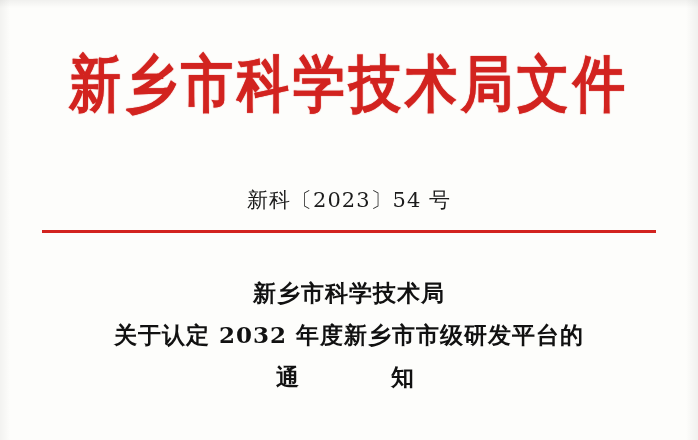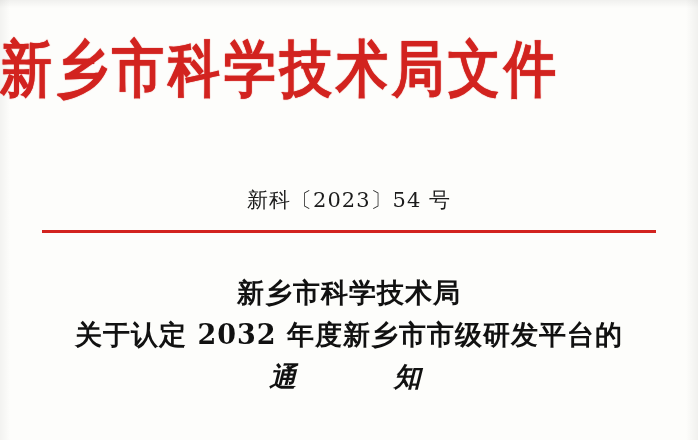--- a/index.html
+++ b/index.html
@@ -15,23 +15,24 @@
   }
   .page {
     position: relative;
     width: 698px;
     height: 440px;
     background: #fdfdfb;
   }
   
   .doc-header {
     position: absolute;
-    top: 30px;
+    top: 45px;
     left: 0;
     width: 698px;
+    text-align: center;
   }
   .doc-header-title {
     display: inline-block;
     color: #d2231f;
     font-family: "DejaVu Serif", serif;
     font-weight: bold;
     font-size: 52px;
     letter-spacing: 4px;
     line-height: 1.25;
     text-shadow: 0 0 1px #d2231f;
@@ -65,32 +66,31 @@
   
   .title-block {
     position: absolute;
     top: 272px;
     left: 0;
     width: 698px;
     text-align: center;
     color: #111111;
     font-family: "DejaVu Serif", serif;
     font-weight: bold;
-    font-size: 27px;
+    font-size: 23px;
     line-height: 42px;
     letter-spacing: 1px;
   }
   .title-line {
     display: block;
     white-space: pre;
   }
   .title-line-3 {
     letter-spacing: 12px;
     padding-left: 4px;
-    font-style: italic;
   }
   
   .edge-shade-left {
     position: absolute;
     top: 0;
     left: 0;
     width: 10px;
     height: 440px;
     background: linear-gradient(to right, rgba(0,0,0,0.045), rgba(0,0,0,0));
     pointer-events: none;

